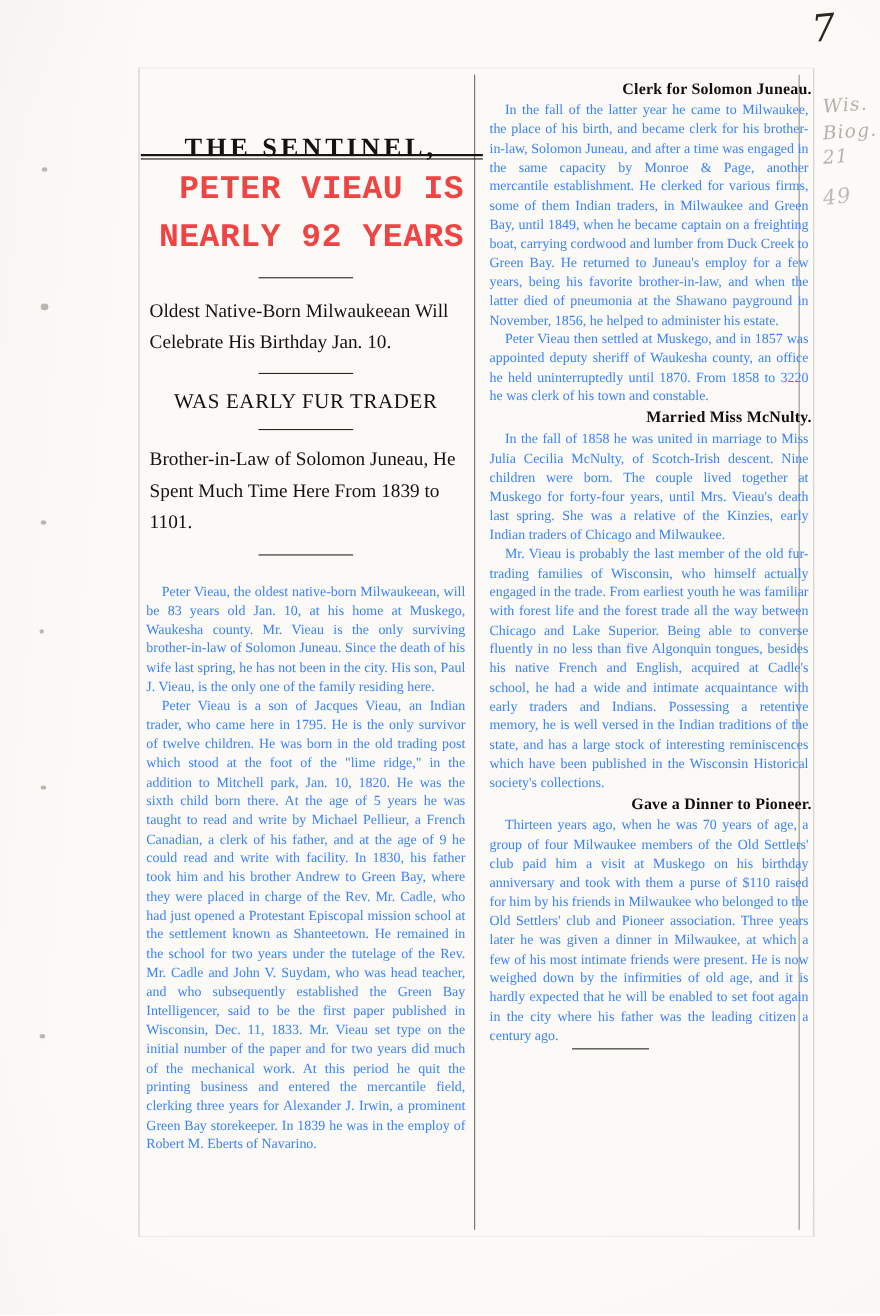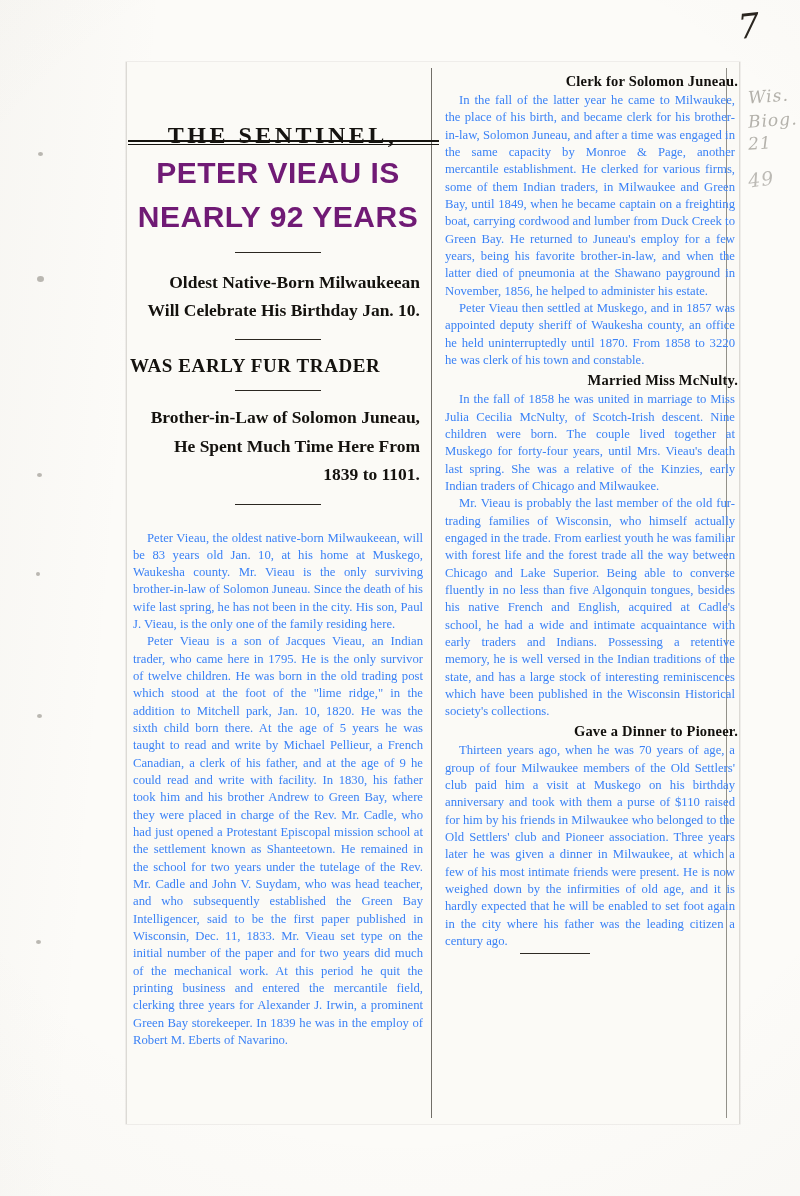--- a/index.html
+++ b/index.html
@@ -127,45 +127,46 @@
   .col {
     position: absolute;
     top: 0;
     width: 296px;
   }
   .col-left  { left: 4px;   top: 86px; }
   .col-right { left: 316px; top: 8px;  }
 
   
   .headline {
-    font-family: Liberation Sans, sans-serif;
+    font-family: Liberation Mono, monospace;
     font-weight: bold;
     font-size: 30px;
     line-height: 1.28;
-    text-align: center;
+    text-align: right;
     letter-spacing: 0.5px;
-    color: #701a75;
+    color: #ef4444;
     margin: 6px 0 0 0;
     padding: 0 4px;
   }
   .deck {
     font-family: "Liberation Serif", serif;
-    font-weight: bold;
+    font-weight: normal;
     font-size: 17.5px;
     line-height: 1.62;
-    text-align: right;
+    text-align: left;
     color: #14120e;
     margin: 0;
     padding: 0 6px;
   }
   .deck2 {
     font-family: "Liberation Serif", serif;
-    font-weight: bold;
+    font-weight: normal;
     font-size: 19px;
     letter-spacing: 0.6px;
+    text-align: center;
     color: #14120e;
     margin: 0;
   }
 
   .rule-short {
     width: 86px;
     height: 0;
     border-top: 1.5px solid #2a2620;
     margin: 15px auto 15px auto;
   }

